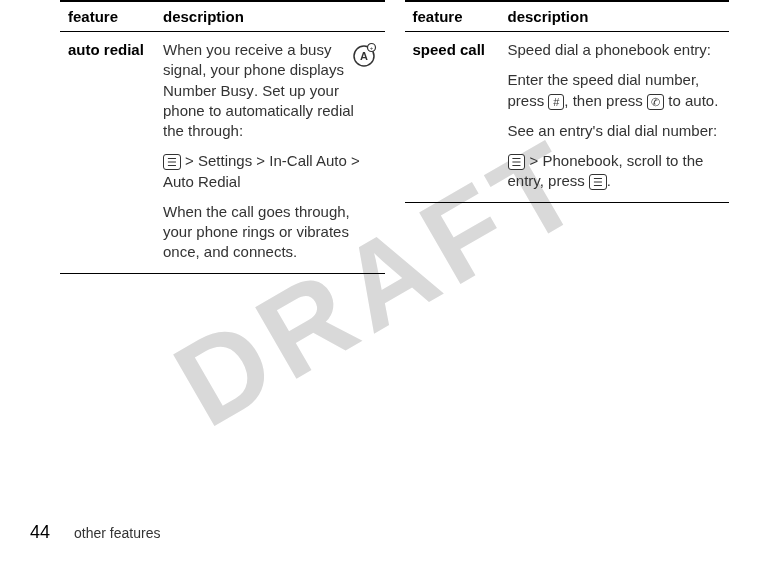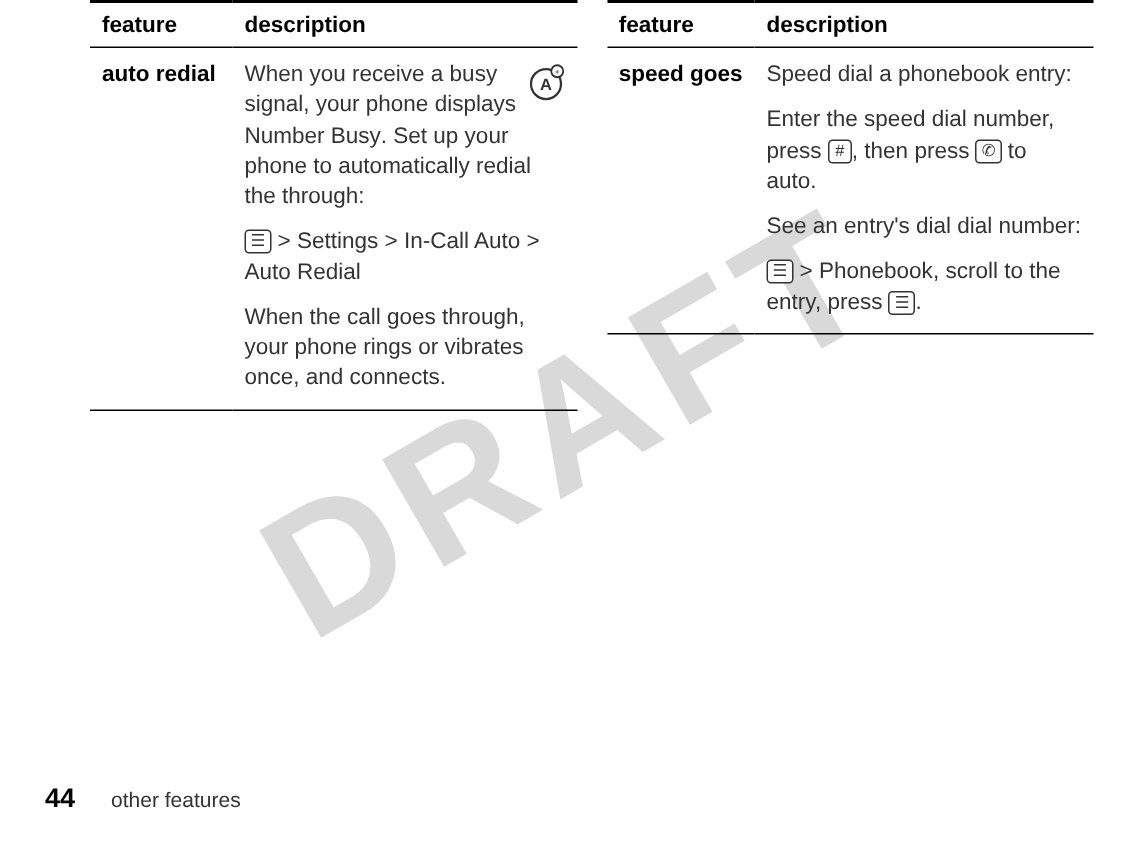--- a/index.html
+++ b/index.html
@@ -95,21 +95,21 @@
     }
     .footer {
       position: absolute;
       bottom: 20px;
       left: 30px;
       display: flex;
       align-items: baseline;
       gap: 24px;
     }
     .page-num {
-      font-weight: bold;
+      font-weight: normal;
       font-size: 18px;
       color: black;
     }
     .footer-text {
       font-size: 14px;
       color: #333;
       text-align: right;
     }
   </style>
 </head>
@@ -155,21 +155,21 @@
   <div class="column">
     <table>
       <thead>
         <tr>
           <th>feature</th>
           <th>description</th>
         </tr>
       </thead>
       <tbody>
         <tr>
-          <td class="feature-cell">speed goes</td>
+          <td class="feature-cell">speed call</td>
           <td>
             <div class="desc-para">Speed dial a phonebook entry:</div>
             <div class="desc-para">
               <span>Enter the speed dial number, press </span><span class="key-icon">#</span><span>, then press </span><span class="key-icon">✆</span><span> to auto.</span>
             </div>
             <div class="desc-para">See an entry's dial dial number:</div>
             <div class="desc-para">
               <span class="key-icon">☰</span><span> &gt; </span><span class="bold-term">Phonebook</span><span>, scroll to the entry, press </span><span class="key-icon">☰</span><span>.</span>
             </div>
           </td>

